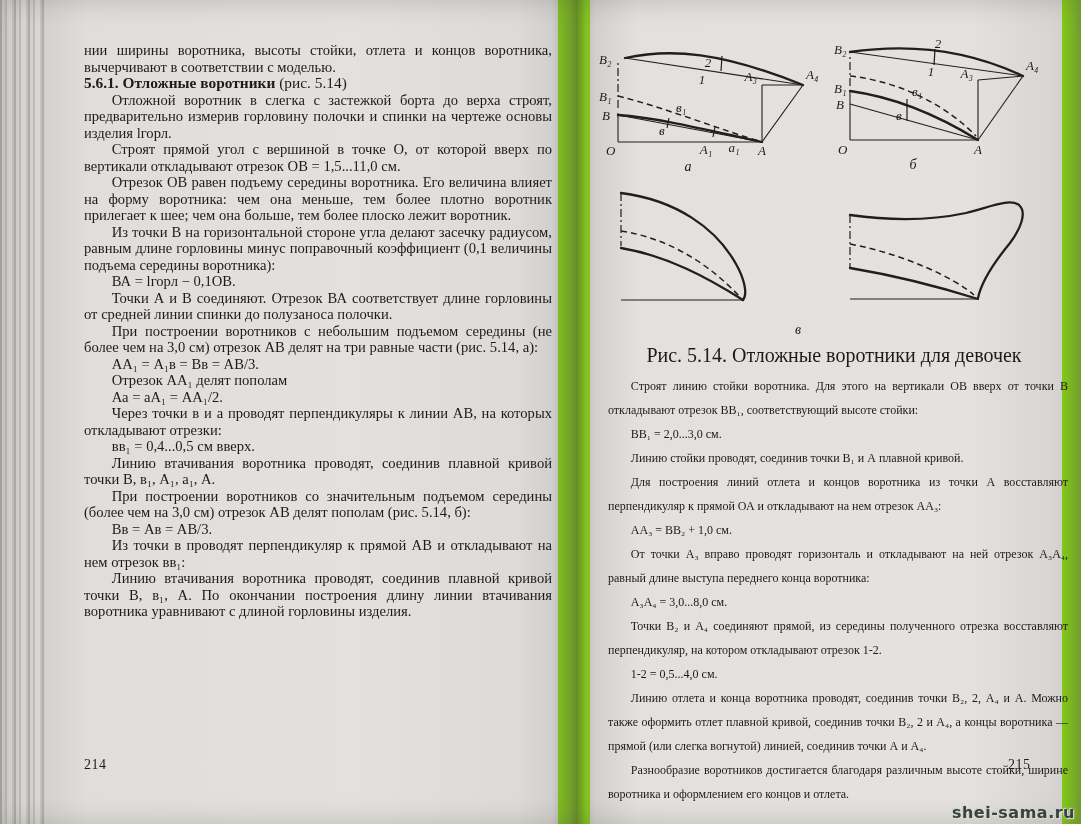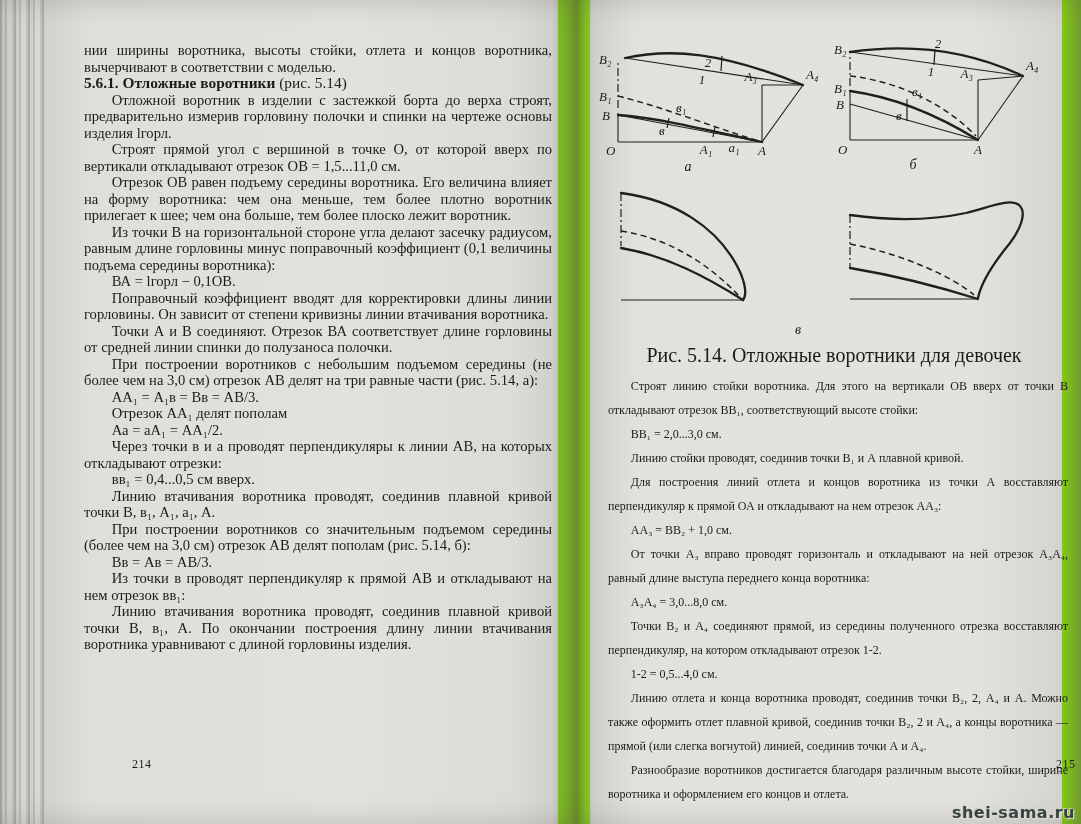--- a/index.html
+++ b/index.html
@@ -36,21 +36,21 @@
   .text-col{position:absolute;text-align:justify;}
   .text-left{left:84px;top:42px;width:468px;font-size:14.6px;line-height:16.5px;}
   .text-right{left:608px;top:374px;width:460px;font-size:12px;line-height:24px;font-family:Liberation Serif, serif;}
   .text-col p{margin:0;}
   .cont{text-indent:0;}
   .body{text-indent:1.9em;}
   .formula{text-indent:1.9em;text-align:left;}
   .heading{text-align:left;text-indent:0;margin:13px 0 11px;font-size:15.4px;}
   .heading .hb{font-weight:bold;}
 
-  .pageno{position:absolute;font-size:12px;letter-spacing:.5px;margin-left:48px;}
+  .pageno{position:absolute;font-size:14px;letter-spacing:.5px;}
   .pageno-left{left:84px;top:757px;}
   .pageno-right{left:1008px;top:757px;}
 
   .figure{position:absolute;left:590px;top:30px;width:486px;height:340px;}
   .fig-caption{
     position:absolute;left:18px;top:314px;width:452px;
     text-align:center;font-size:20px;
   }
   svg{position:absolute;overflow:visible;}
   .svg-a{left:6px;top:6px;}
@@ -81,26 +81,25 @@
   <div class="page-right"></div>
   <div class="edge-left"></div>
   <div class="spine"></div>
   <div class="edge-right"></div>
 
   <div class="text-col text-left">
     <p class="cont">нии ширины воротника, высоты стойки, отлета и концов воротника, вычерчивают в соответствии с моделью.</p>
     <p class="heading"><span class="hb">5.6.1. Отложные воротники</span><span> (рис. 5.14)</span></p>
     <div>
 
-    <p class="body">Отложной воротник в изделии с застежкой борта до верха строят, предварительно измерив горловину полочки и спинки на чертеже основы изделия lгорл.</p>
+    <p class="body">Отложной воротник в слегка с застежкой борта до верха строят, предварительно измерив горловину полочки и спинки на чертеже основы изделия lгорл.</p>
         <p class="body">Строят прямой угол с вершиной в точке О, от которой вверх по вертикали откладывают отрезок ОВ = 1,5...11,0 см.</p>
         <p class="body">Отрезок ОВ равен подъему середины воротника. Его величина влияет на форму воротника: чем она меньше, тем более плотно воротник прилегает к шее; чем она больше, тем более плоско лежит воротник.</p>
         <p class="body">Из точки В на горизонтальной стороне угла делают засечку радиусом, равным длине горловины минус поправочный коэффициент (0,1 величины подъема середины воротника):</p>
         <p class="formula">ВА = lгорл − 0,1ОВ.</p>
-        <p class="body">Поправочный коэффициент вводят для корректировки длины линии горловины. Он зависит от степени кривизны линии втачивания воротника.</p>
         <p class="body">Точки А и В соединяют. Отрезок ВА соответствует длине горловины от средней линии спинки до полузаноса полочки.</p>
         <p class="body">При построении воротников с небольшим подъемом середины (не более чем на 3,0 см) отрезок АВ делят на три равные части (рис. 5.14, а):</p>
         <p class="formula">АА₁ = А₁в = Вв = АВ/3.</p>
         <p class="body">Отрезок АА₁ делят пополам</p>
         <p class="formula">Аа = аА₁ = АА₁/2.</p>
         <p class="body">Через точки в и а проводят перпендикуляры к линии АВ, на которых откладывают отрезки:</p>
         <p class="formula">вв₁ = 0,4...0,5 см вверх.</p>
         <p class="body">Линию втачивания воротника проводят, соединив плавной кривой точки В, в₁, А₁, а₁, А.</p>
         <p class="body">При построении воротников со значительным подъемом середины (более чем на 3,0 см) отрезок АВ делят пополам (рис. 5.14, б):</p>
         <p class="formula">Вв = Ав = АВ/3.</p>

